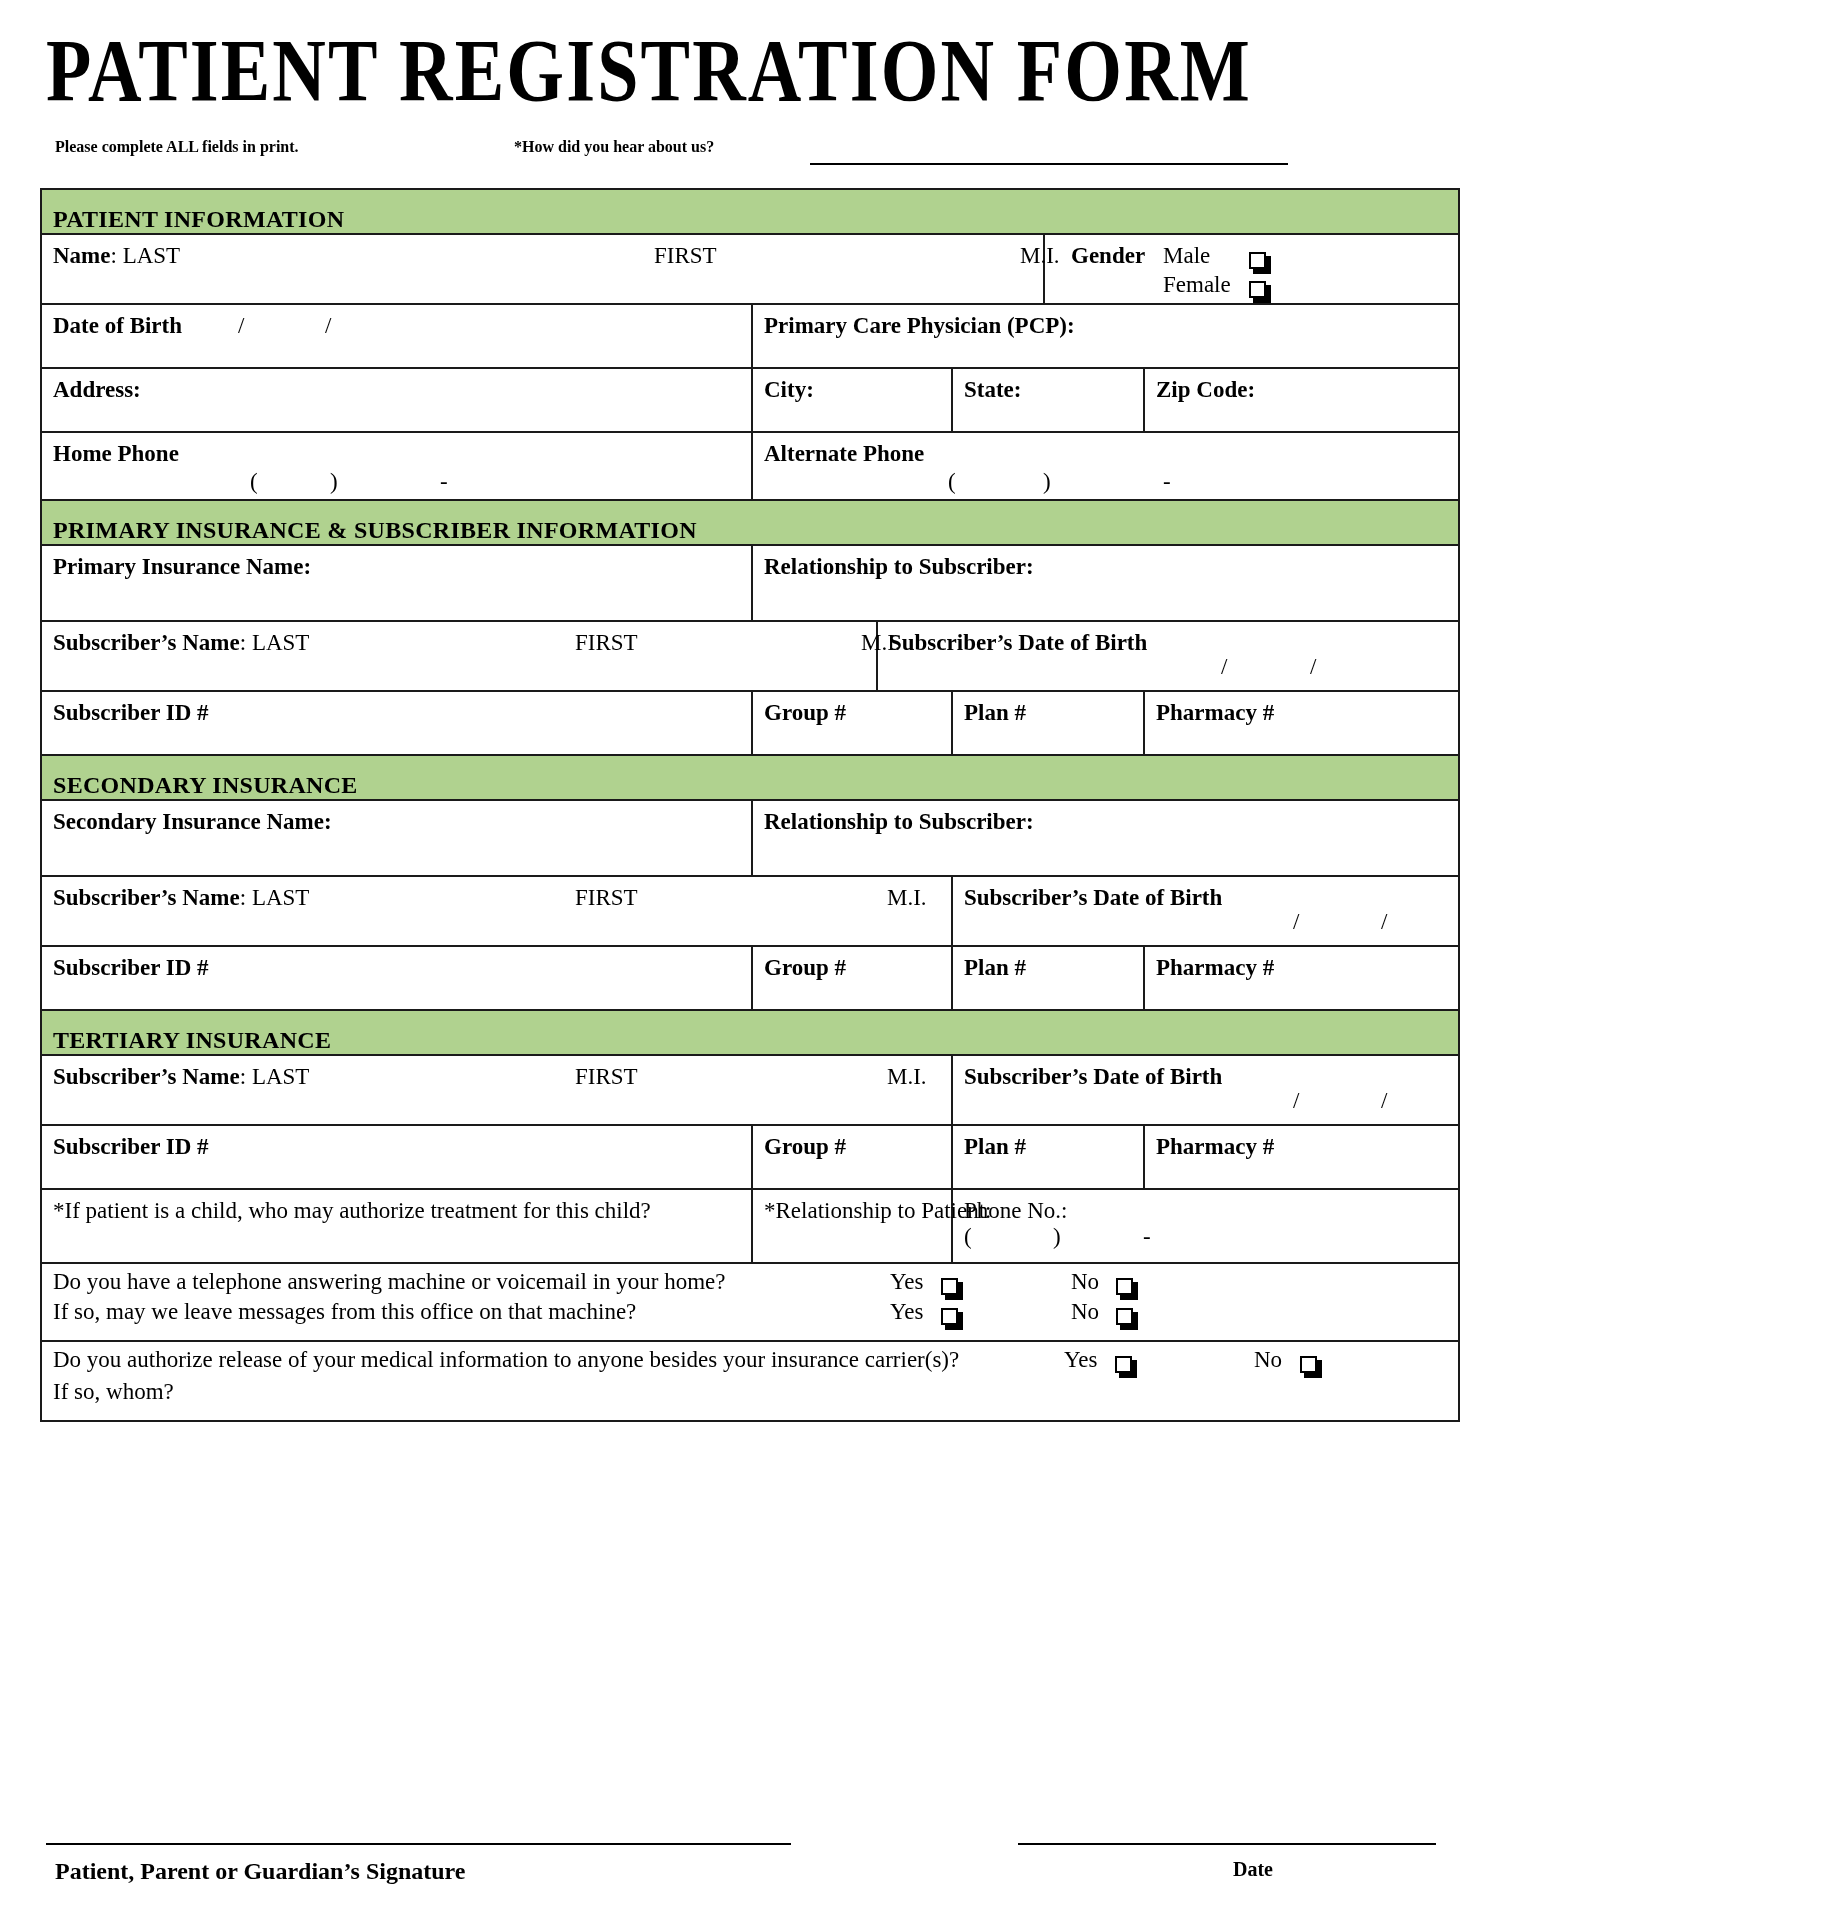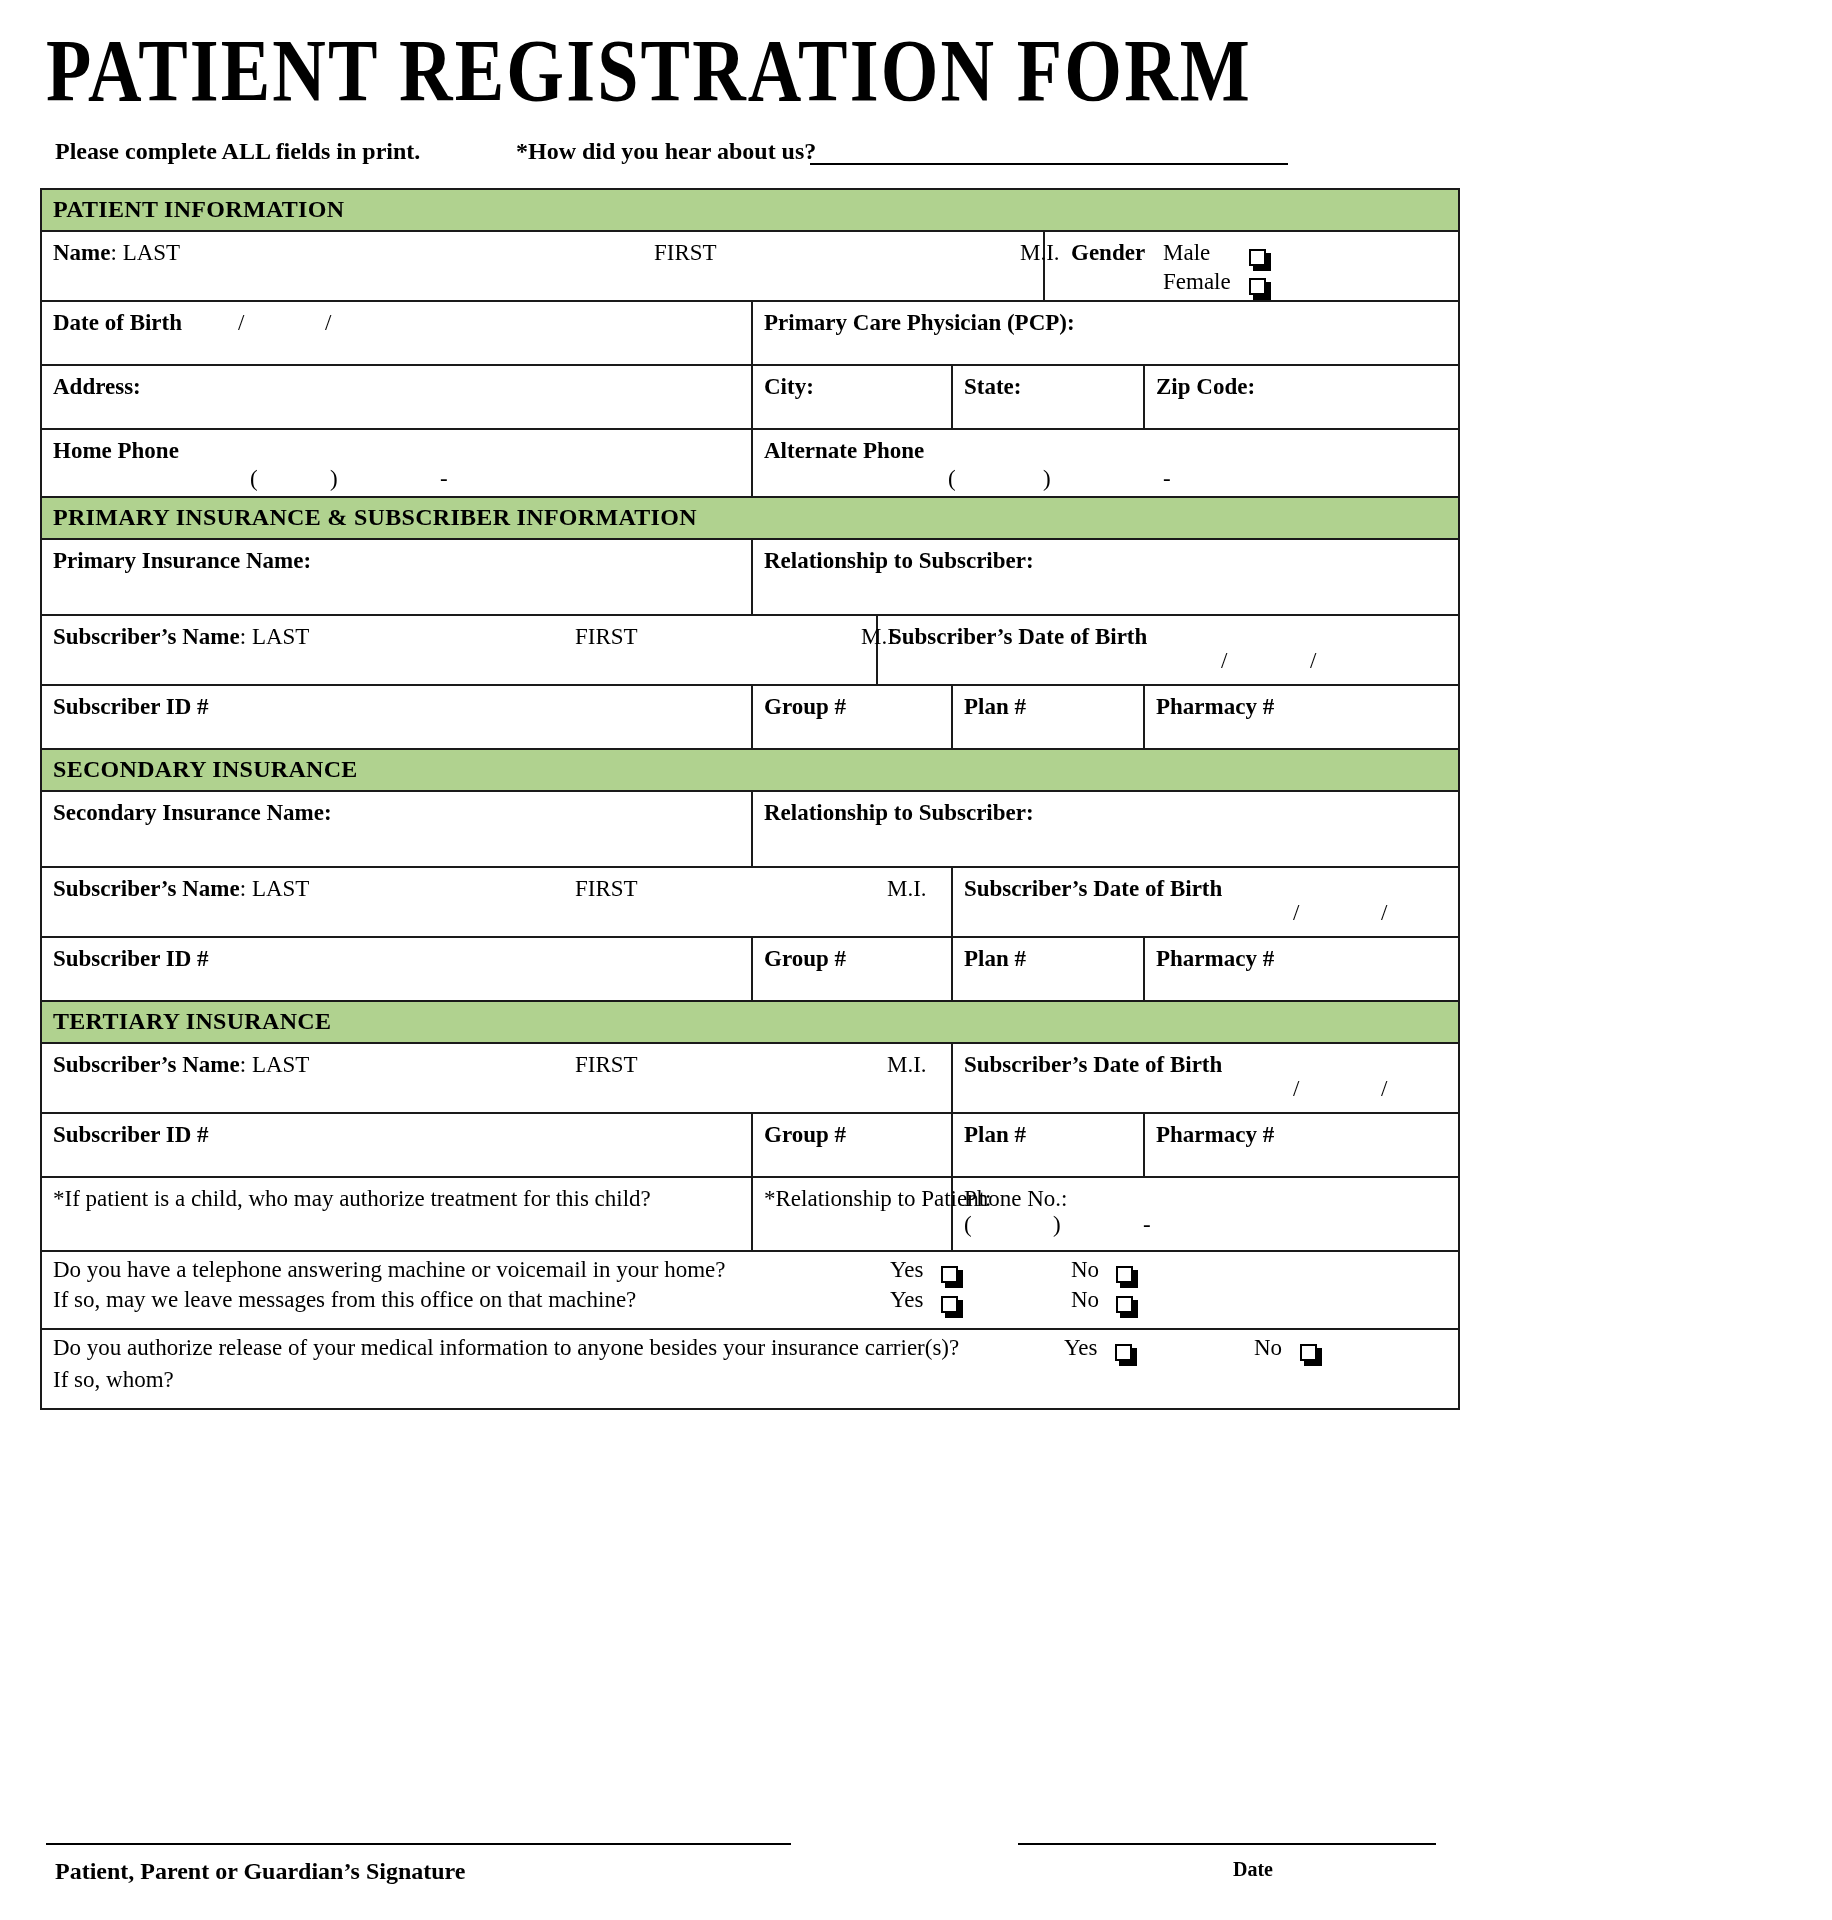--- a/index.html
+++ b/index.html
@@ -36,21 +36,21 @@
     transform-origin: left top;
     white-space: nowrap;
   }
 
   
   .subhead {
     position: absolute;
     left: 55px;
     top: 138px;
     width: 1700px;
-    font-size: 24px;
+    font-size: 16px;
     font-weight: bold;
     white-space: nowrap;
   }
   .subhead .instr {
     display: inline-block;
     width: 455px;
   }
   .subhead .hear {
     display: inline-block;
   }
@@ -89,21 +89,21 @@
   .n { font-weight: normal; }
 
   
   td.section {
     background: #b0d28f;
     height: 40px;
   }
   .section .cell {
     font-weight: bold;
     font-size: 24px;
-    padding-top: 6px;
+    padding-top: 16px;
     letter-spacing: .3px;
   }
 
   
   .h-name   { height: 68px; border-radius: 25px; }
   .h-std    { height: 62px; }
   .h-addr   { height: 62px; }
   .h-phone  { height: 66px; }
   .h-ins    { height: 74px; }
   .h-sub    { height: 68px; }

